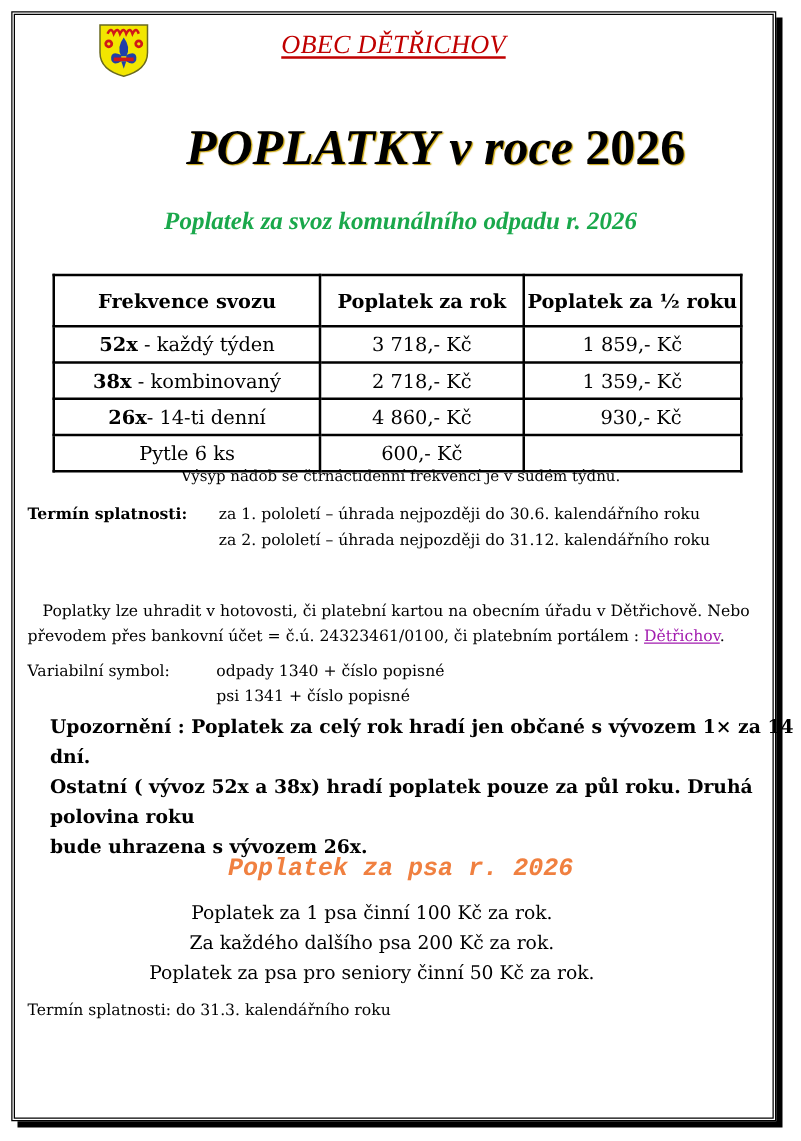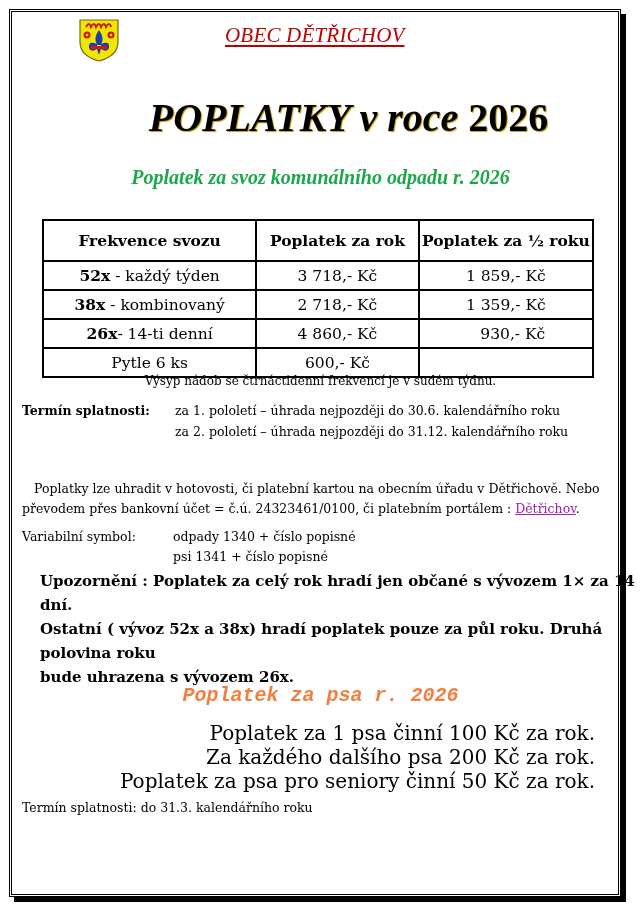--- a/index.html
+++ b/index.html
@@ -34,21 +34,21 @@
     .deadline-2 { left: 175px; top: 424px; }
     .pay-1 { left: 22px; top: 481px; margin-left: 12px; }
     .pay-2 { left: 22px; top: 501px; }
     .link { color: #a21caf; text-decoration: underline; }
     .vs-label { left: 22px; top: 529px; }
     .vs-1 { left: 173px; top: 529px; }
     .vs-2 { left: 173px; top: 549px; }
     .warn { left: 22px; width: 600px; top: 569px; font-weight: bold; font-size: 15px; line-height: 24px; margin-left: 18px; }
     .dog-title { left: 0; width: 641px; top: 684px; text-align: center; font-family: Liberation Mono, monospace;
                  font-style: italic; font-weight: bold; font-size: 20px; color: #f08040; }
-    .dog-line { left: 0; width: 595px; text-align: right; font-size: 20px; }
+    .dog-line { left: 0; width: 595px; text-align: center; font-size: 15px; }
     .dog-1 { top: 721px; } .dog-2 { top: 745px; } .dog-3 { top: 769px; }
     .dog-deadline { left: 22px; top: 800px; }
   </style>
 </head>
 <body>
 
 <div class="frame-shadow"></div>
 <div class="frame"></div>
 
 <div class="abs logo">

